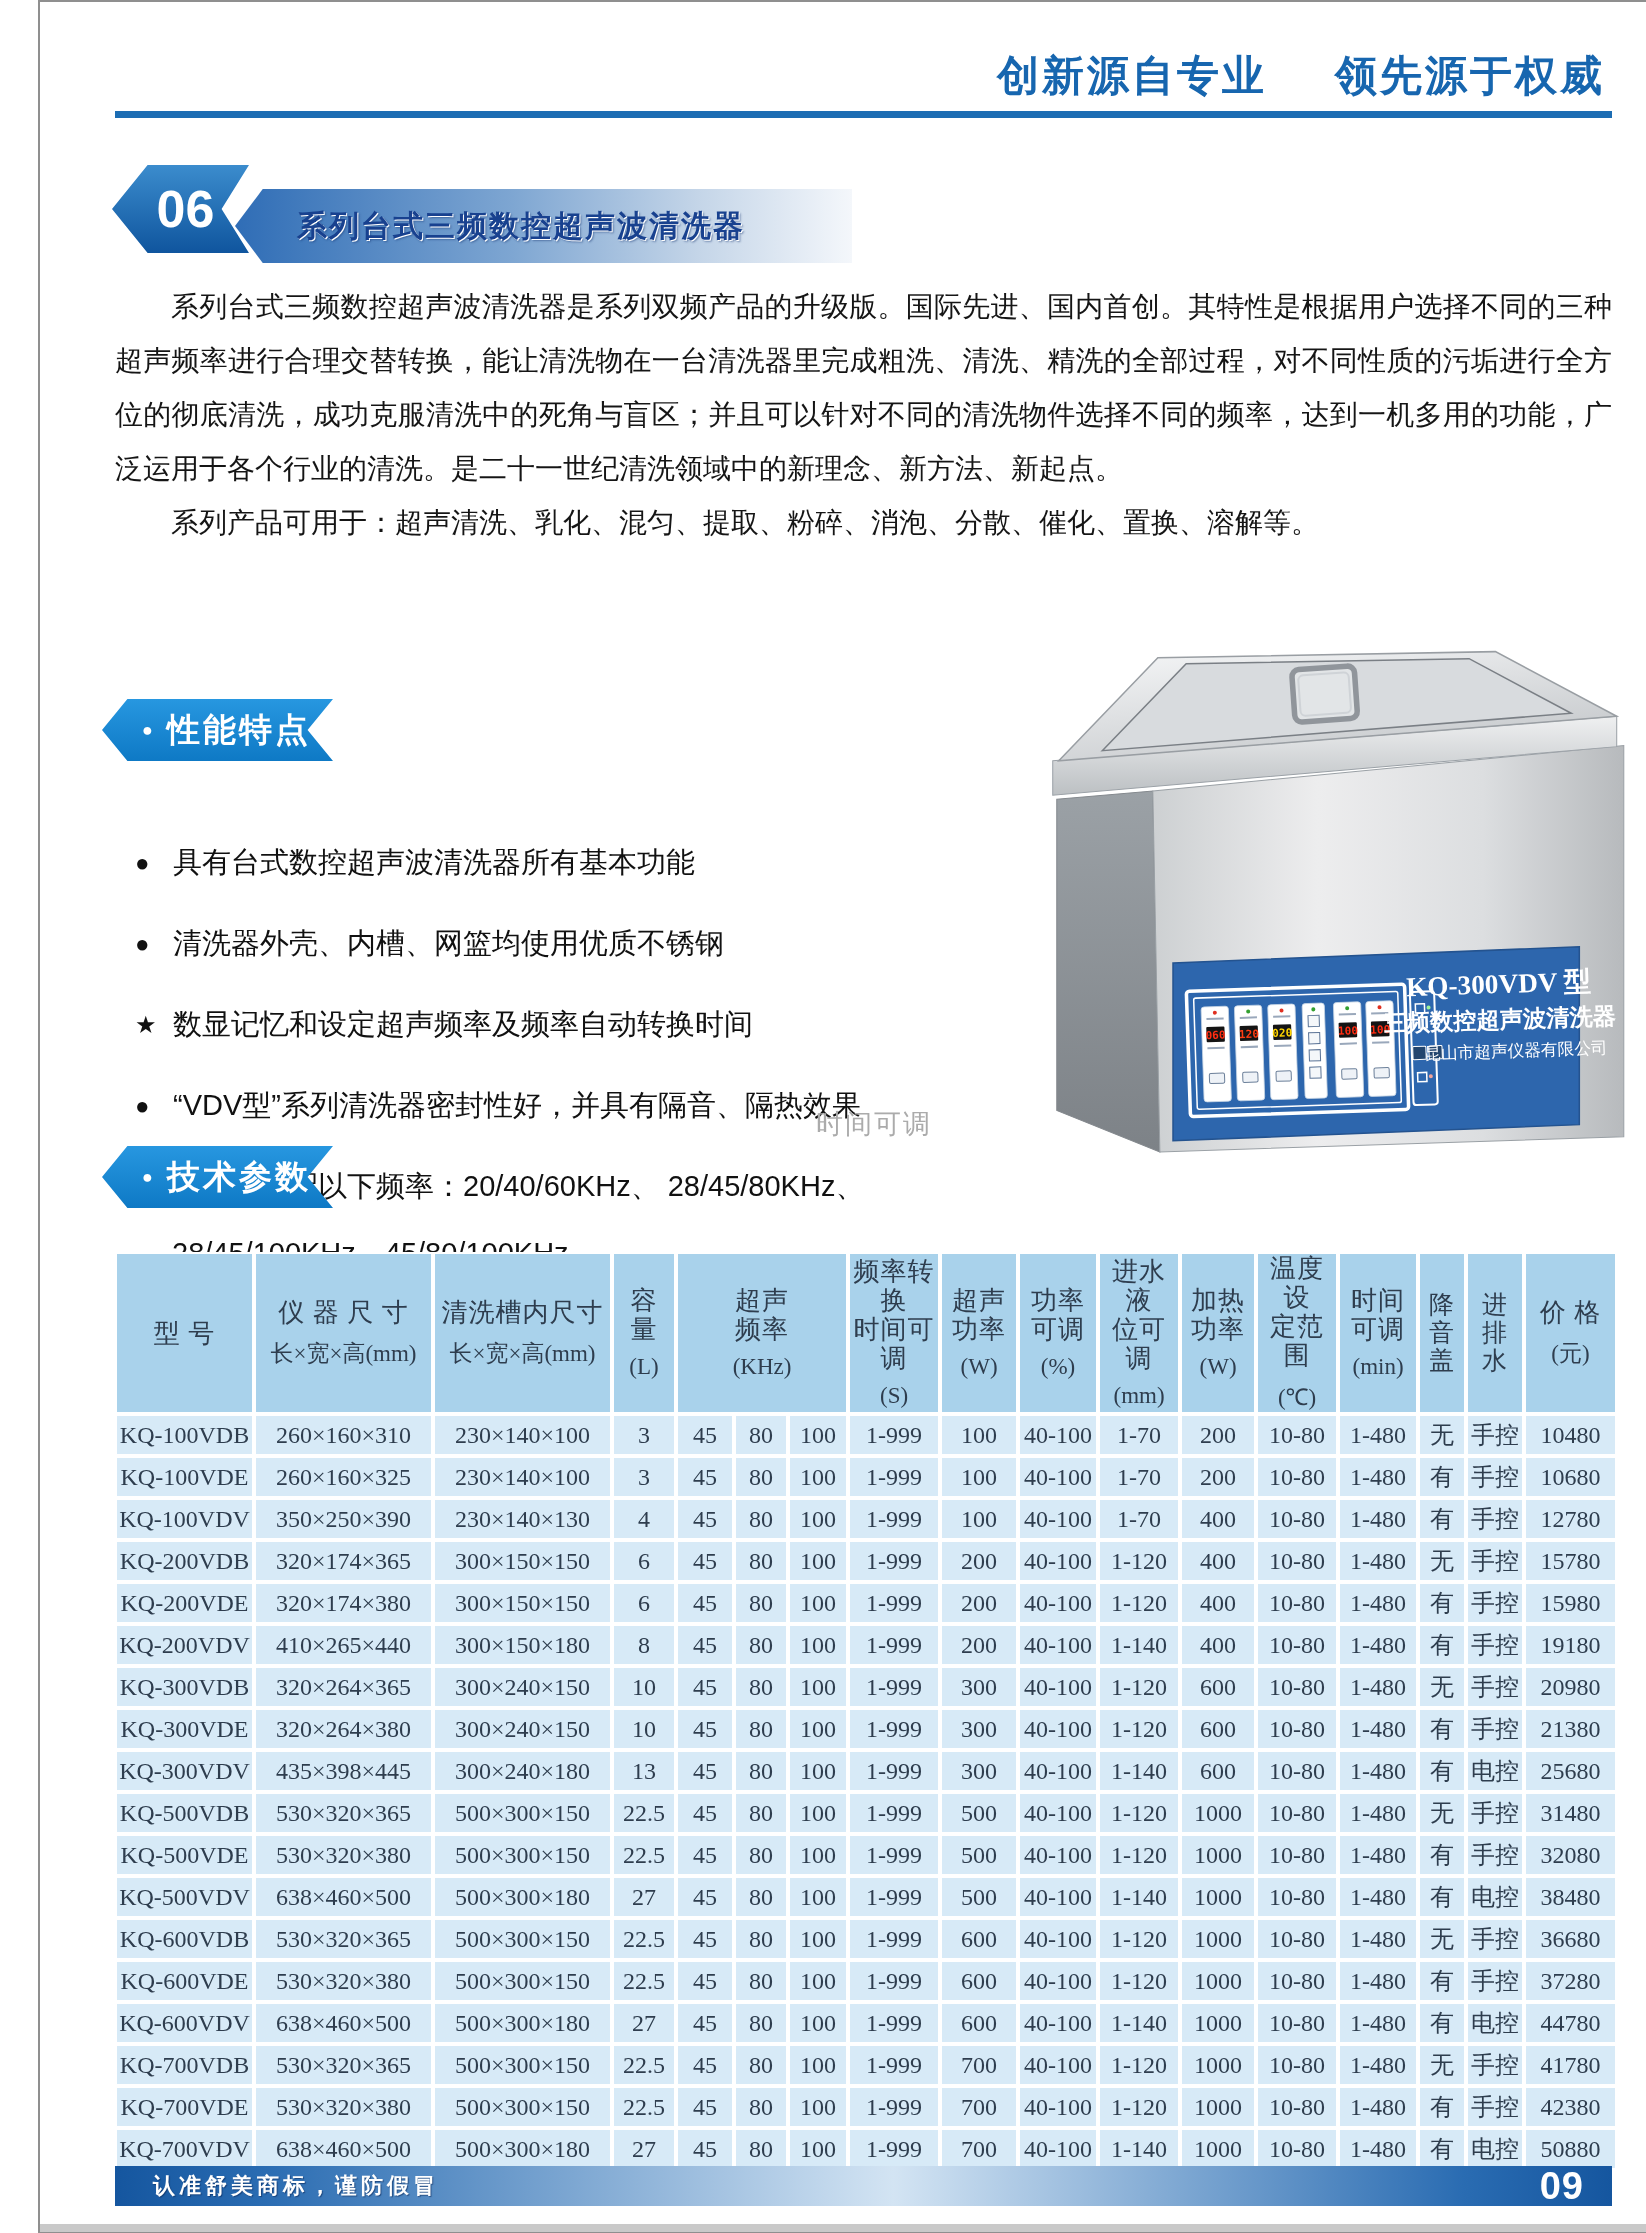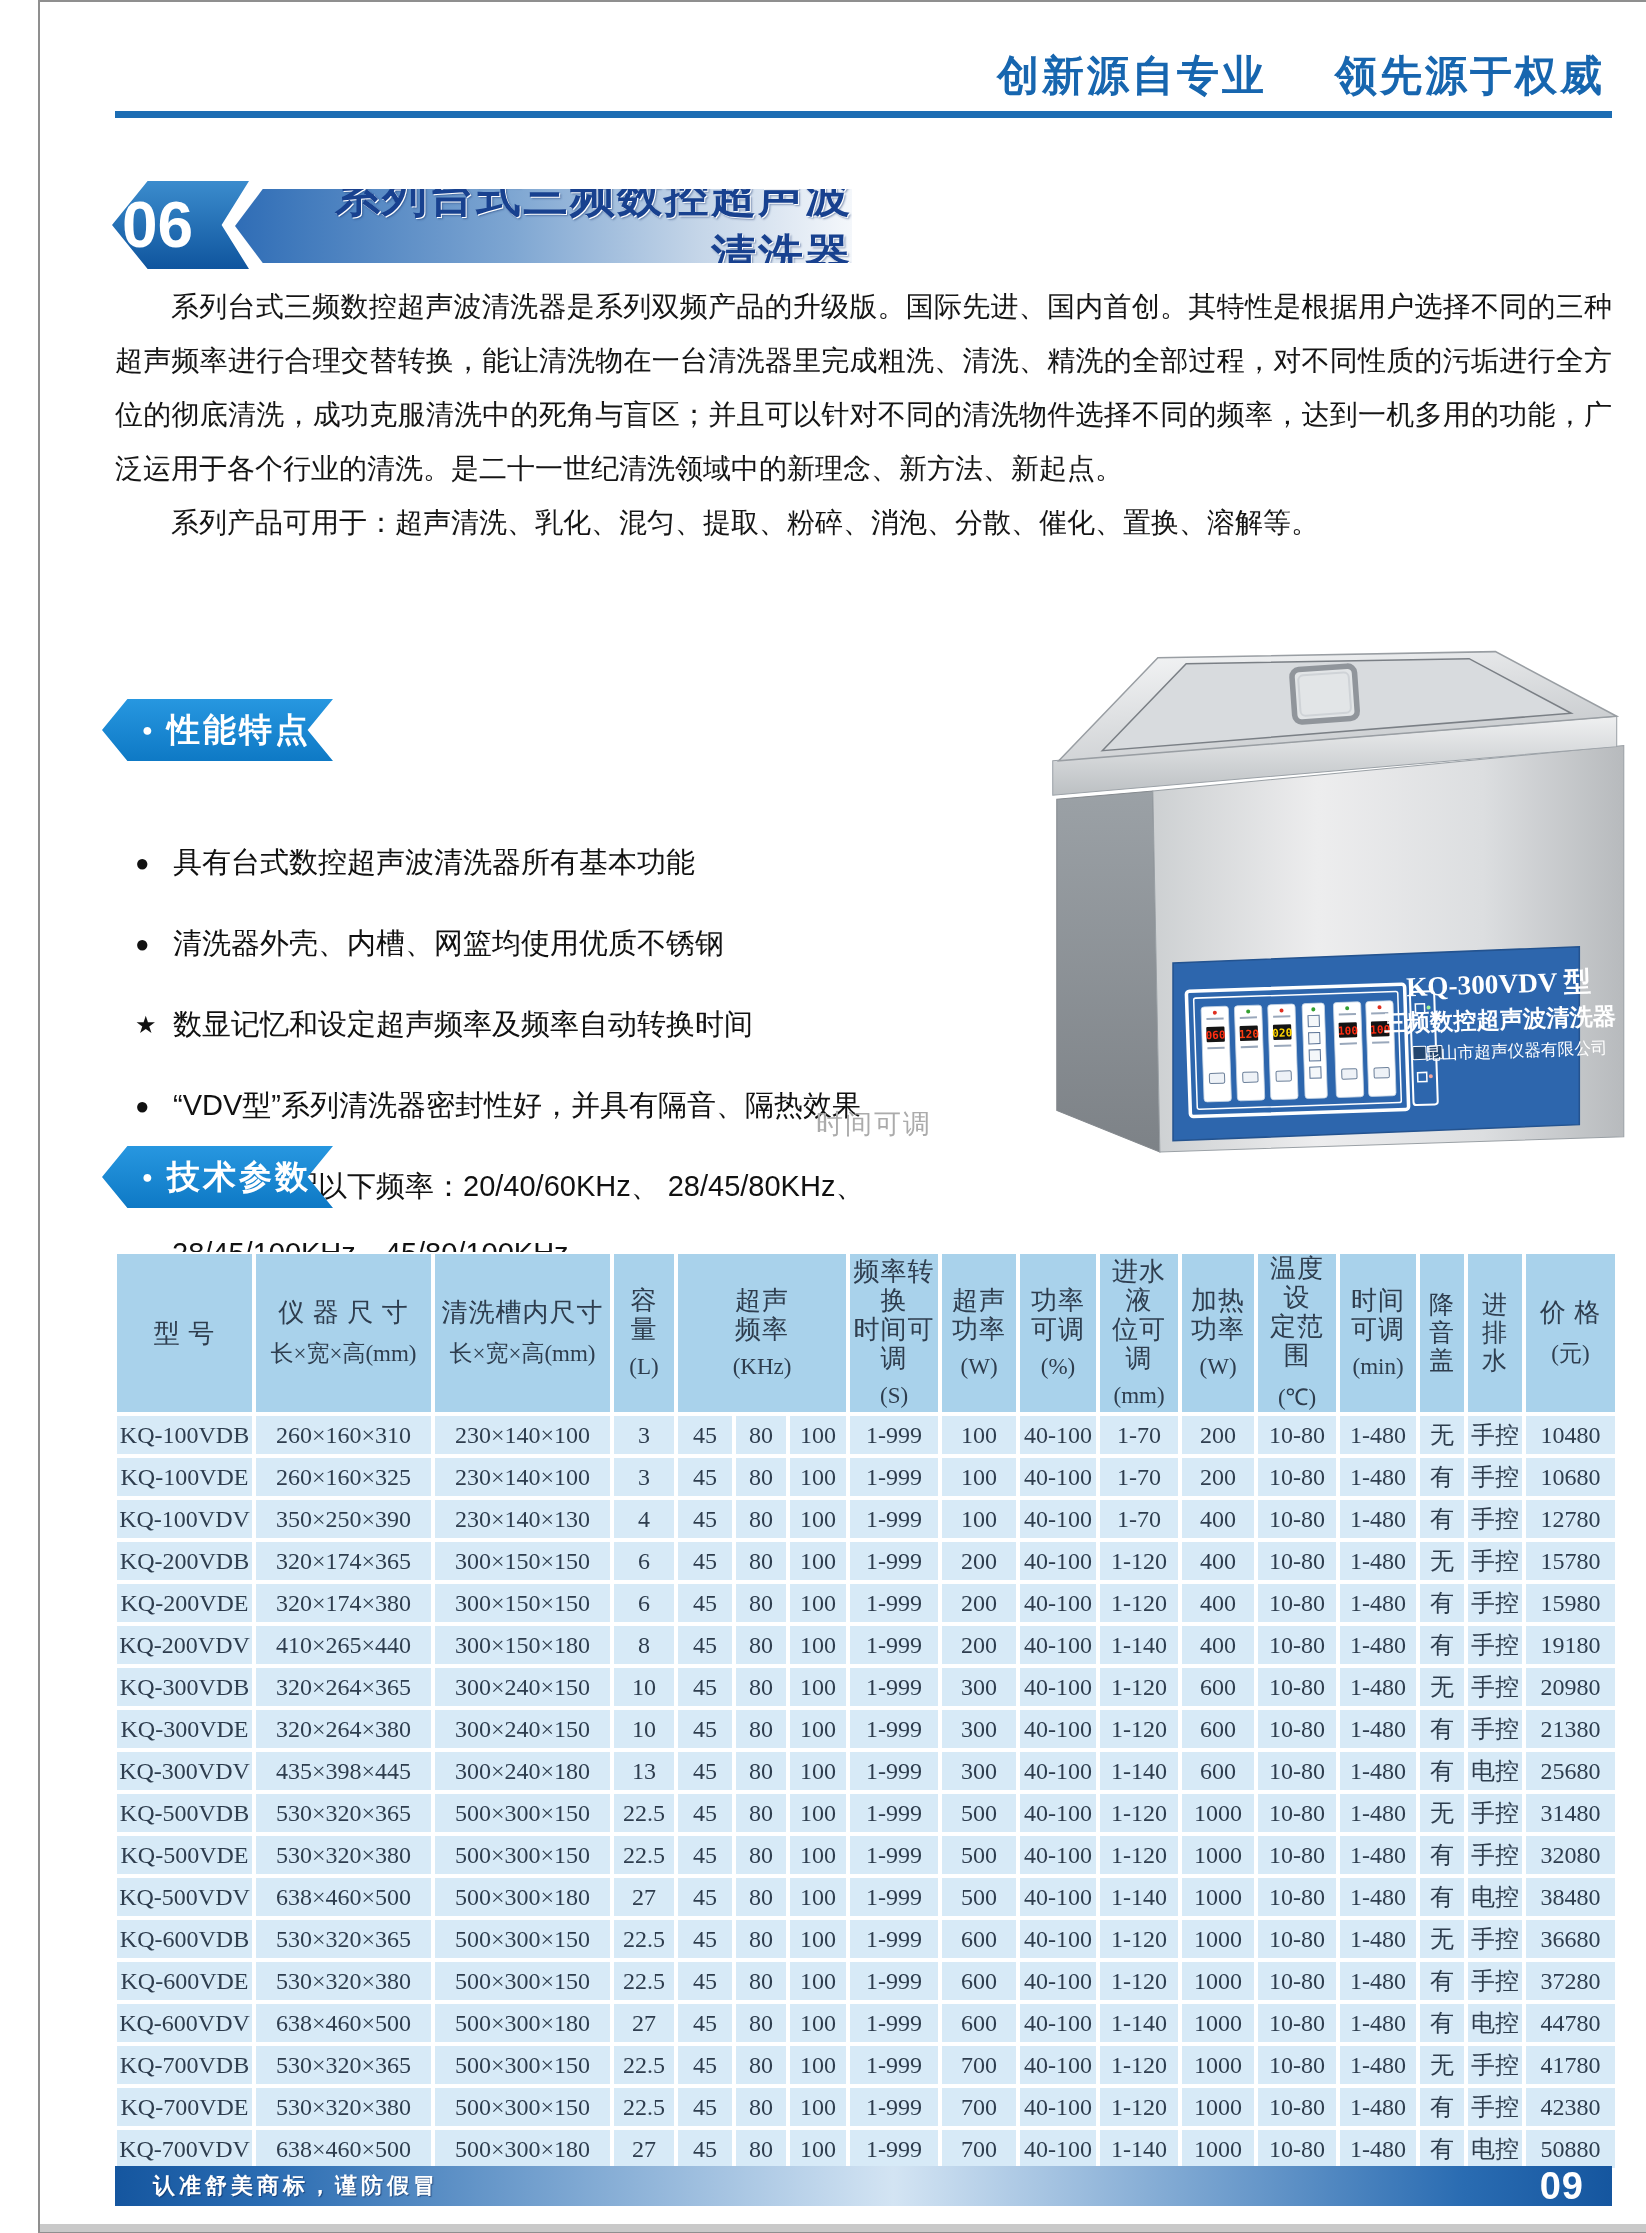--- a/index.html
+++ b/index.html
@@ -4,31 +4,31 @@
 <style>
   html,body{margin:0;padding:0;background:#ffffff;}
   .page{position:relative;width:1647px;height:2234px;background:#fff;border:2px solid #8f8f8f;
         box-sizing:border-box;overflow:hidden;font-family:"Liberation Sans",sans-serif;margin-left:38px;}
   
   .slogan{position:absolute;top:46px;right:78px;font-size:42px;font-weight:bold;color:#1766af;
           letter-spacing:3px;}
   .slogan .sp2{margin-left:68px;}
   .head-rule{position:absolute;top:109px;left:75px;width:1497px;height:7px;background:#1c6db3;}
   
-  .title-chevron{position:absolute;left:72px;top:179px;width:137px;height:88px;
+  .title-chevron{position:absolute;left:72px;top:163px;width:137px;height:88px;
        background:linear-gradient(180deg,#3b8ccd,#0f559e);
        clip-path:polygon(26% 0,100% 0,80% 50%,100% 100%,26% 100%,0 50%);
-       color:#fff;font-size:64px;font-weight:bold;display:flex;align-items:center;justify-content:flex-start;
+       color:#fff;font-size:52px;font-weight:bold;display:flex;align-items:center;justify-content:center;
        padding-left:10px;box-sizing:border-box;}
   .title-banner{position:absolute;left:195px;top:187px;width:617px;height:74px;
        background:linear-gradient(90deg,#2f6db6 0%,#7ea6d2 45%,#c4d5e8 75%,#f4f7fb 100%);
        clip-path:polygon(4.5% 0,100% 0,100% 100%,4.5% 100%,0 50%);
        display:flex;align-items:center;}
-  .title-banner span{margin-left:62px;font-size:45px;font-weight:bold;color:#18418f;letter-spacing:2px;
-       text-shadow:1px 1px 0 #ffffff,2px 2px 2px rgba(20,50,110,.45);text-align:right;}
+  .title-banner span{margin-left:62px;font-size:30px;font-weight:bold;color:#18418f;letter-spacing:2px;
+       text-shadow:1px 1px 0 #ffffff,2px 2px 2px rgba(20,50,110,.45);}
   
   .intro{position:absolute;left:75px;top:278px;width:1497px;font-size:28px;line-height:54px;
          color:#151515;text-align:justify;}
   .intro p{margin:0;text-indent:2em;}
   
   .ribbon{position:absolute;left:62px;width:231px;height:62px;
        background:linear-gradient(180deg,#2797e0,#0e79c5);
        clip-path:polygon(11% 0,100% 0,89% 50%,100% 100%,11% 100%,0 50%);
        color:#fff;display:flex;align-items:center;}
   .ribbon .dot{font-size:18px;margin:0 14px 0 40px;}

